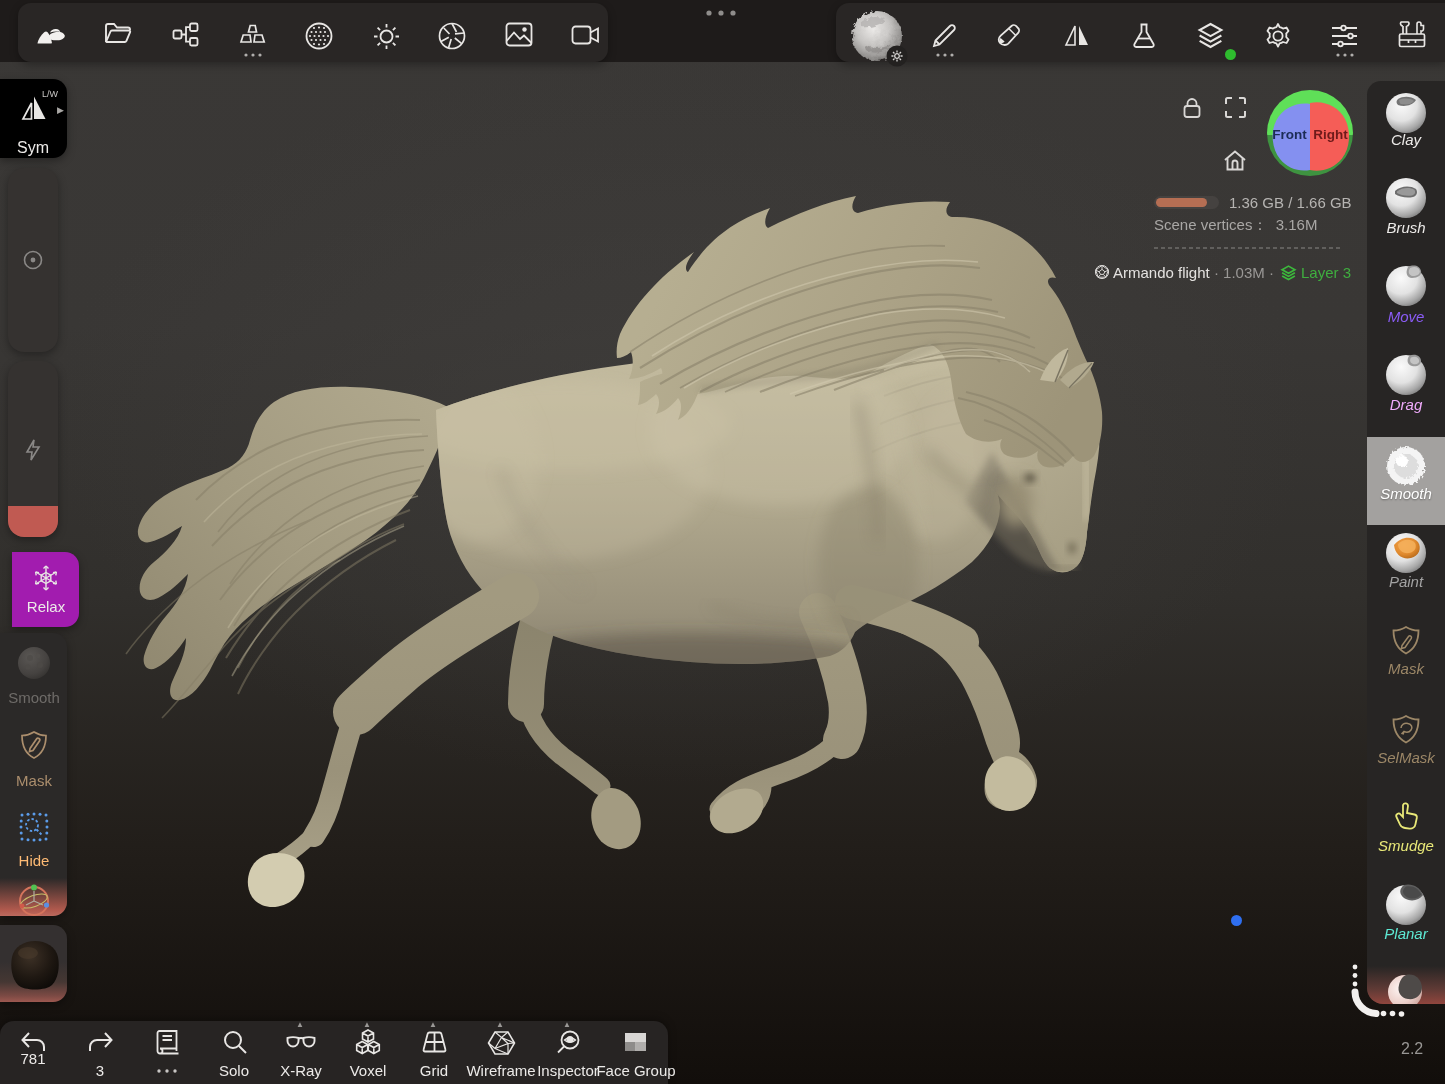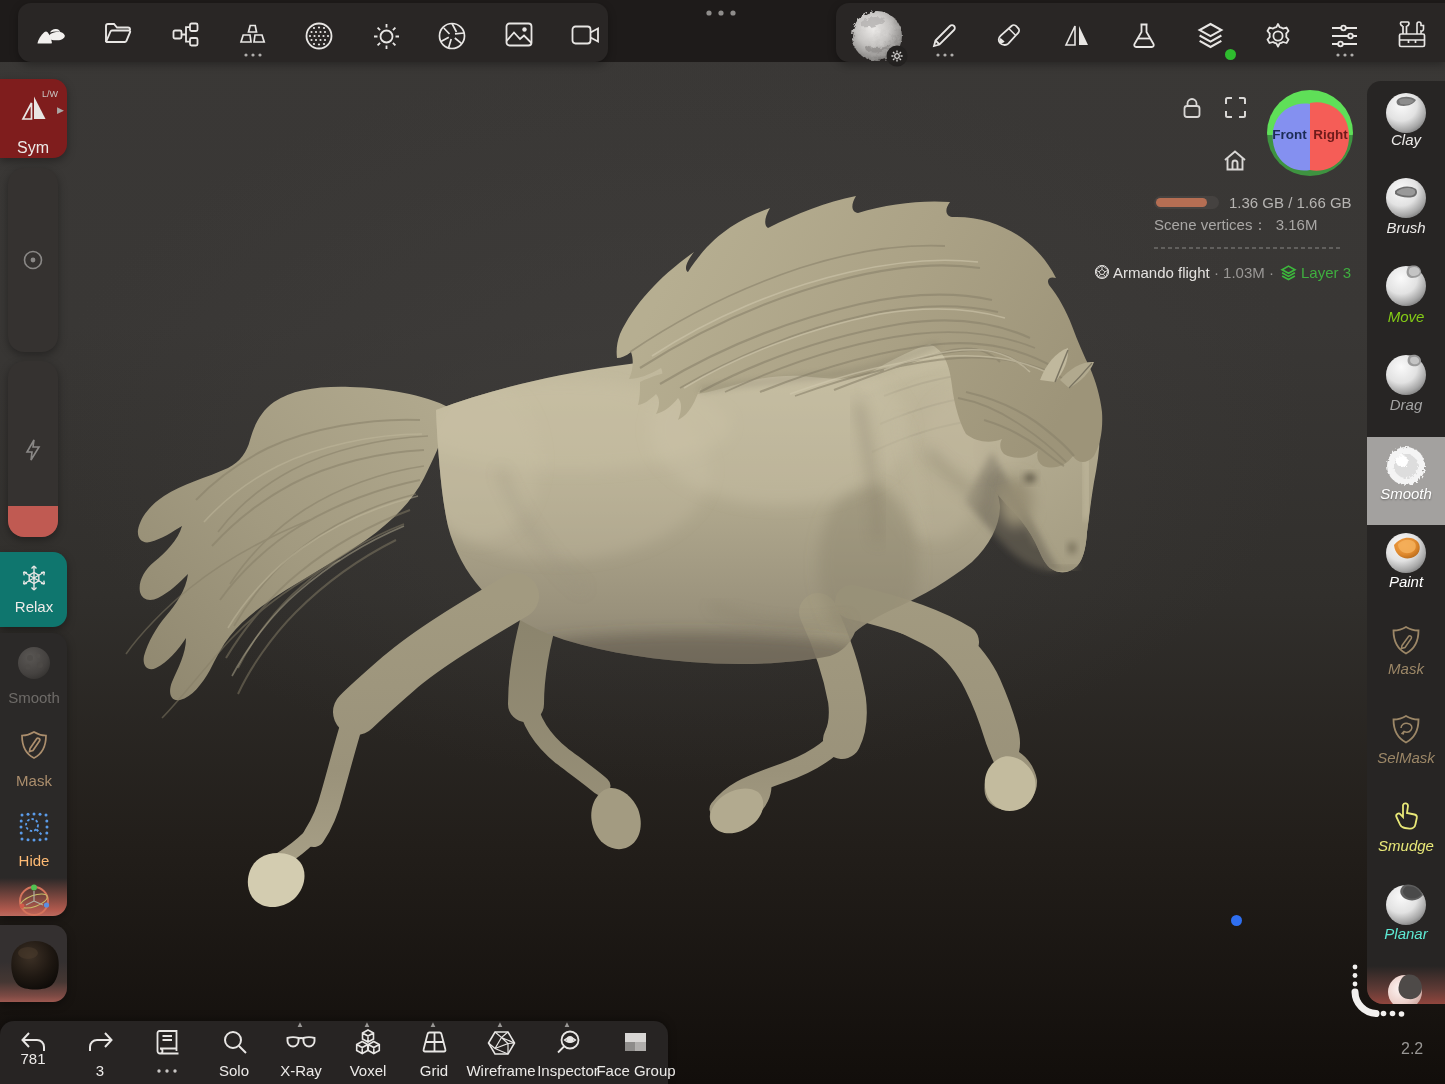--- a/index.html
+++ b/index.html
@@ -391,21 +391,21 @@
         <circle cx="53.5" cy="56" r="2.8"></circle>
       </g>
       <path d="M7,34 A22,22 0 0 0 28,55.5" fill="none" stroke="#f2f0ee" stroke-width="7" stroke-linecap="round"></path>
     </svg>
 
     <div style="position:absolute;left:1401px;top:1040px;font-size:16px;color:#999795">2.2</div>
   </div>
 
   <div id="leftcol">
 
-    <div class="panelL" style="left:0;top:79px;width:67px;height:79px;background:#7f1d1d">
+    <div class="panelL" style="left:0;top:79px;width:67px;height:79px;background:#000000">
       <svg class="ic" style="left:20px;top:16px" width="28" height="26" viewBox="0 0 28 26">
         <path d="M11.5,8 L11.5,24 L3,24 Z" fill="none" stroke="#e8e6e4" stroke-width="1.7"></path>
         <path d="M14,1.5 L14,24 L25.5,24 Z" fill="#e8e6e4"></path>
       </svg>
       <div class="small" style="position:absolute;left:42px;top:89px;top:10px;">L/W</div>
       <div style="position:absolute;left:57px;top:26px;color:#aaa8a6;font-size:9px">▶</div>
       <div class="lbl" style="left:33px;top:60px;transform:translate(-50%,0);font-size:16px">Sym</div>
     </div>
 
     <div style="position:absolute;left:8px;top:168px;width:50px;height:184px;border-radius:16px;background:#353230;box-shadow:0 3px 8px rgba(0,0,0,.35)">
@@ -415,21 +415,21 @@
       </svg>
     </div>
 
     <div style="position:absolute;left:8px;top:361px;width:50px;height:176px;border-radius:16px;background:#353230;box-shadow:0 3px 8px rgba(0,0,0,.35);overflow:hidden">
       <div style="position:absolute;left:0;bottom:0;width:50px;height:31px;background:#c05a52"></div>
       <svg class="ic" style="left:15px;top:77px" width="20" height="24" viewBox="0 0 20 24" fill="none" stroke="#8a8886" stroke-width="1.6">
         <path d="M11,2 L4,14 H9 L8,22 L16,9 H10 Z"></path>
       </svg>
     </div>
 
-    <div class="panelL" style="left:0;top:552px;width:67px;height:75px;background:#0f766e">
+    <div class="panelL" style="left:12px;top:552px;width:67px;height:75px;background:#a21caf">
       <svg class="ic" style="left:20px;top:12px" width="28" height="28" viewBox="0 0 28 28" fill="none" stroke="#e8e6e4" stroke-width="1.4">
         <path d="M14,2 L14,26 M3.6,8 L24.4,20 M3.6,20 L24.4,8"></path>
         <path d="M14,8.5 L18.8,11.2 L18.8,16.8 L14,19.5 L9.2,16.8 L9.2,11.2 Z"></path>
         <path d="M14,2 L11.5,4.5 M14,2 L16.5,4.5 M14,26 L11.5,23.5 M14,26 L16.5,23.5 M3.6,8 L7,8.6 M3.6,8 L4.2,11.4 M24.4,8 L21,8.6 M24.4,8 L23.8,11.4 M3.6,20 L7,19.4 M3.6,20 L4.2,16.6 M24.4,20 L21,19.4 M24.4,20 L23.8,16.6"></path>
       </svg>
       <div class="lbl" style="left:34px;top:46px;transform:translate(-50%,0)">Relax</div>
     </div>
 
     <div class="panelL" style="left:0;top:633px;width:67px;height:283px;background:#2b2928;overflow:hidden">
       <div style="position:absolute;left:0;bottom:0;width:67px;height:38px;background:linear-gradient(rgba(43,41,40,0),#b25a4e 85%,#bc6a5e)"></div>
@@ -765,24 +765,24 @@
           <stop offset="0.6" stop-color="#5e3a35"></stop>
           <stop offset="1" stop-color="#91463e"></stop>
       </linearGradient>
       <g transform="translate(38,911)">
         <circle r="17" fill="url(#sphPk)"></circle>
         <path d="M1,-17 C9,-19 16,-14 17,-5 C17,3 11,8 3,7 C-4,6 -8,0 -6,-7 C-5,-12 -2,-16 1,-17 Z" fill="#4e4a48"></path>
       </g>
     </svg>
     <div class="lbl" style="left:39px;top:58px">Clay</div>
     <div class="lbl" style="left:39px;top:146px">Brush</div>
-    <div class="lbl" style="left:39px;top:235px;color:#84cc16">Move</div>
-    <div class="lbl" style="left:39px;top:323px;color:#a3a3a3">Drag</div>
+    <div class="lbl" style="left:39px;top:235px;color:#8b5cf6">Move</div>
+    <div class="lbl" style="left:39px;top:323px;color:#f0abfc">Drag</div>
     <div class="lbl" style="left:39px;top:412px;color:#ffffff;text-shadow:0 1px 2px rgba(0,0,0,.4)">Smooth</div>
-    <div class="lbl" style="left:39px;top:500px;color:#ffffff">Paint</div>
+    <div class="lbl" style="left:39px;top:500px;color:#a3a3a3">Paint</div>
     <div class="lbl" style="left:39px;top:587px;color:#9c8767">Mask</div>
     <div class="lbl" style="left:39px;top:676px;color:#9c8767">SelMask</div>
     <div class="lbl" style="left:39px;top:764px;color:#e8e878">Smudge</div>
     <div class="lbl" style="left:39px;top:852px;color:#5eead4">Planar</div>
   </div>
 
   <div id="botbar">
 
     <svg class="ic" style="left:20px;top:9px" width="27" height="24" viewBox="0 0 27 24" fill="none" stroke="#e8e6e4" stroke-width="2">
       <path d="M3,10 H17 a7,7 0 0 1 7,7 V21"></path>

